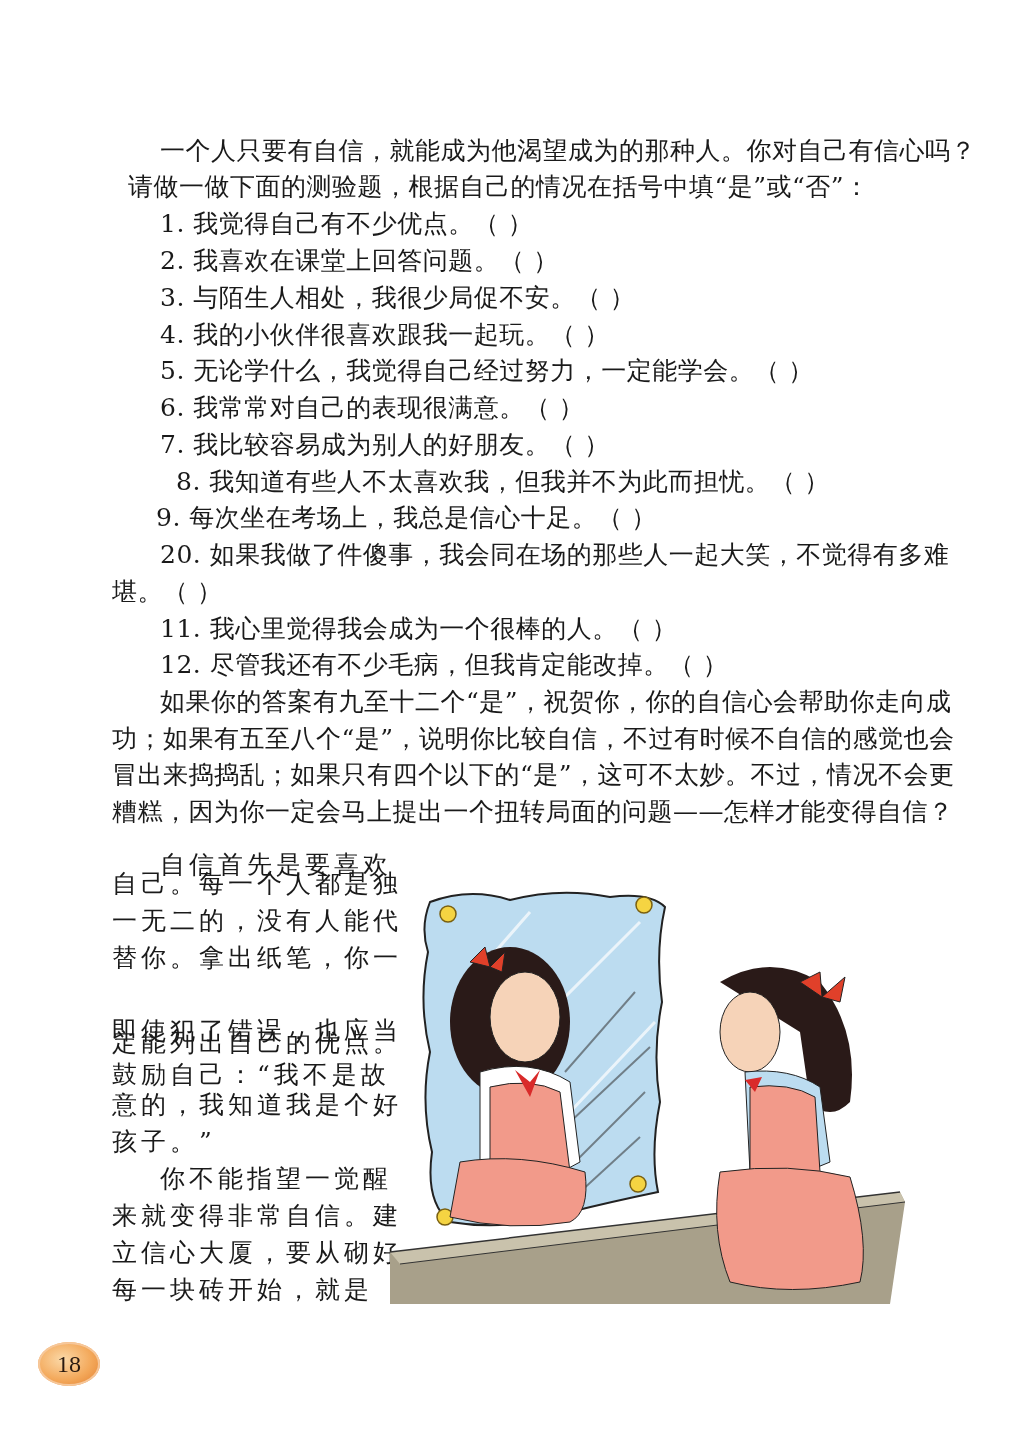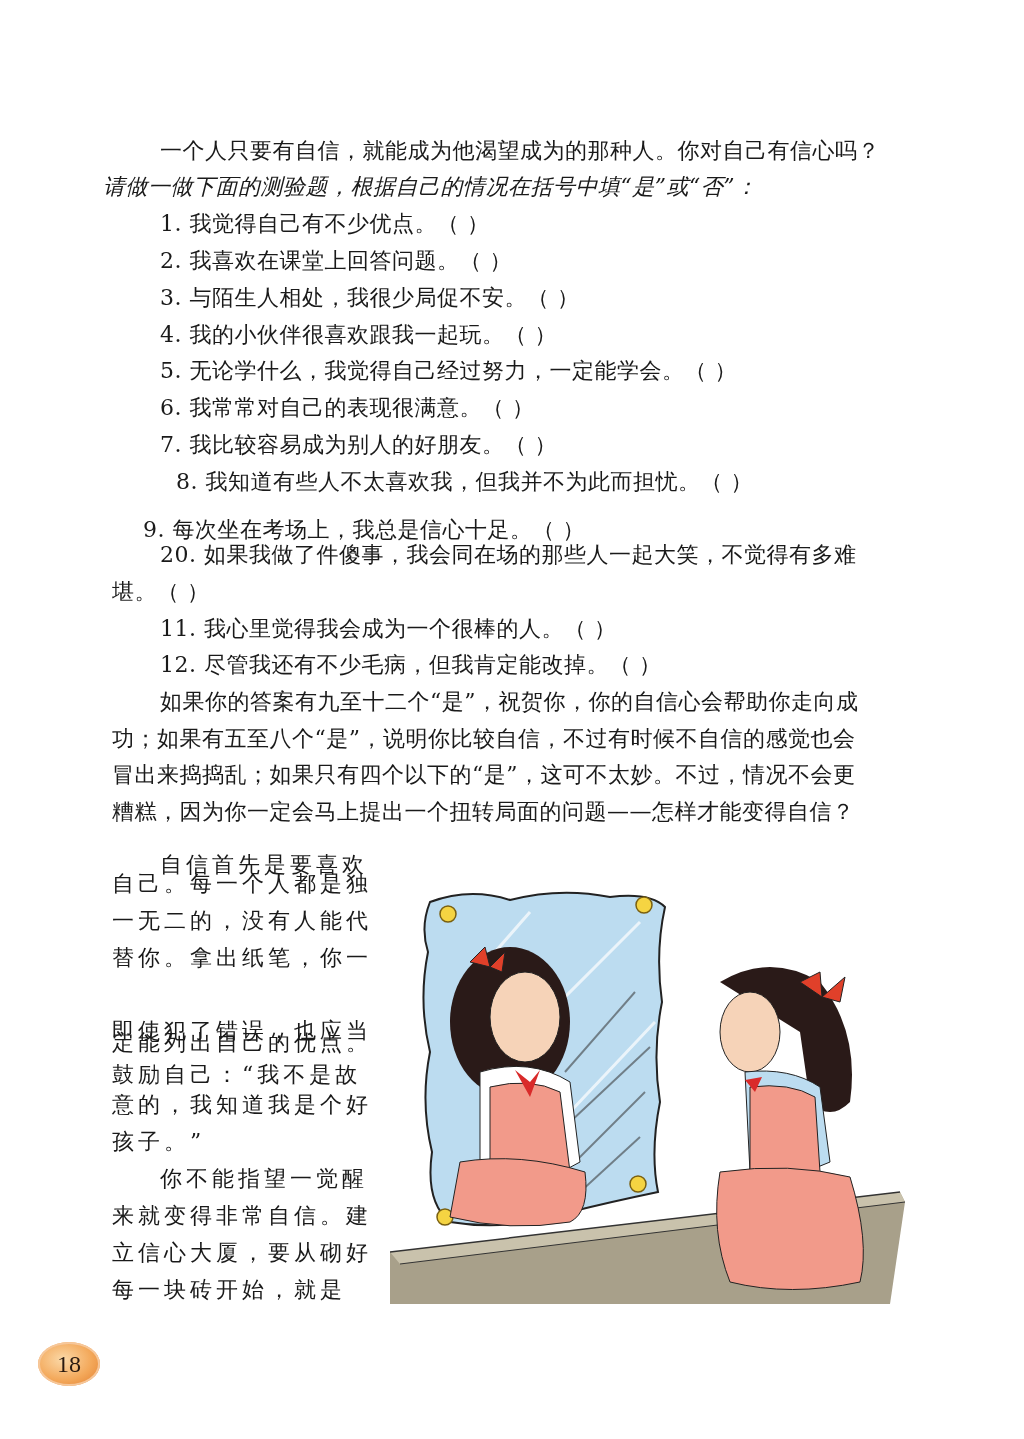--- a/index.html
+++ b/index.html
@@ -1,40 +1,40 @@
 <!DOCTYPE html>
 <html><head>
 <meta charset="utf-8">
 <style>
   html, body { margin: 0; padding: 0; background: #ffffff; }
   body { width: 1024px; height: 1439px; position: relative; overflow: hidden;
          font-family: "DejaVu Serif", "Liberation Serif", serif; color: #1a1a1a; }
-  .line { position: absolute; font-size: 22px; line-height: 30px; white-space: nowrap; letter-spacing: 0.5px; }
+  .line { position: absolute; font-size: 25px; line-height: 30px; white-space: nowrap; letter-spacing: 0.5px; }
   .wide { letter-spacing: 4px; }
   .illus { position: absolute; left: 390px; top: 872px; width: 520px; height: 432px; }
   .badge { position: absolute; left: 38px; top: 1342px; width: 62px; height: 44px; border-radius: 50%;
            background: radial-gradient(ellipse at 40% 40%, #fbd9a8 0%, #f3a85a 55%, #e07a2a 100%);
            box-shadow: 0 0 0 2px #f6c79a inset; display: flex; align-items: center; justify-content: center; }
   .badge span { font-family: "Liberation Serif", serif; font-size: 24px; color: #2a1a10; }
 </style>
 </head>
 <body>
 
 <div class="line" style="left:160px; top:136px;">一个人只要有自信，就能成为他渴望成为的那种人。你对自己有信心吗？</div>
-<div class="line" style="left:103px; top:172px;font-style:italic;">请做一做下面的测验题，根据自己的情况在括号中填“是”或“否”：</div>
+<div class="line" style="left:128px; top:172px;">请做一做下面的测验题，根据自己的情况在括号中填“是”或“否”：</div>
 
 <div class="line" style="left:160px; top:209px;">1. 我觉得自己有不少优点。（  ）</div>
 <div class="line" style="left:160px; top:246px;">2. 我喜欢在课堂上回答问题。（  ）</div>
 <div class="line" style="left:160px; top:283px;">3. 与陌生人相处，我很少局促不安。（  ）</div>
 <div class="line" style="left:160px; top:320px;">4. 我的小伙伴很喜欢跟我一起玩。（  ）</div>
 <div class="line" style="left:160px; top:356px;">5. 无论学什么，我觉得自己经过努力，一定能学会。（  ）</div>
 <div class="line" style="left:160px; top:393px;">6. 我常常对自己的表现很满意。（  ）</div>
 <div class="line" style="left:160px; top:430px;">7. 我比较容易成为别人的好朋友。（  ）</div>
 <div class="line" style="left:160px; top:467px;margin-left:16px;">8. 我知道有些人不太喜欢我，但我并不为此而担忧。（  ）</div>
-<div class="line" style="left:143px; top:503px;margin-top:12px;">9. 每次坐在考场上，我总是信心十足。（  ）</div>
+<div class="line" style="left:156px; top:503px;">9. 每次坐在考场上，我总是信心十足。（  ）</div>
 <div class="line" style="left:160px; top:540px;">20. 如果我做了件傻事，我会同在场的那些人一起大笑，不觉得有多难</div>
 <div class="line" style="left:112px; top:577px;">堪。（  ）</div>
 <div class="line" style="left:160px; top:614px;">11. 我心里觉得我会成为一个很棒的人。（  ）</div>
 <div class="line" style="left:160px; top:650px;">12. 尽管我还有不少毛病，但我肯定能改掉。（  ）</div>
 
 <div class="line" style="left:160px; top:687px;">如果你的答案有九至十二个“是”，祝贺你，你的自信心会帮助你走向成</div>
 <div class="line" style="left:112px; top:724px;">功；如果有五至八个“是”，说明你比较自信，不过有时候不自信的感觉也会</div>
 <div class="line" style="left:112px; top:760px;">冒出来捣捣乱；如果只有四个以下的“是”，这可不太妙。不过，情况不会更</div>
 <div class="line" style="left:112px; top:797px;">糟糕，因为你一定会马上提出一个扭转局面的问题——怎样才能变得自信？</div>
 

